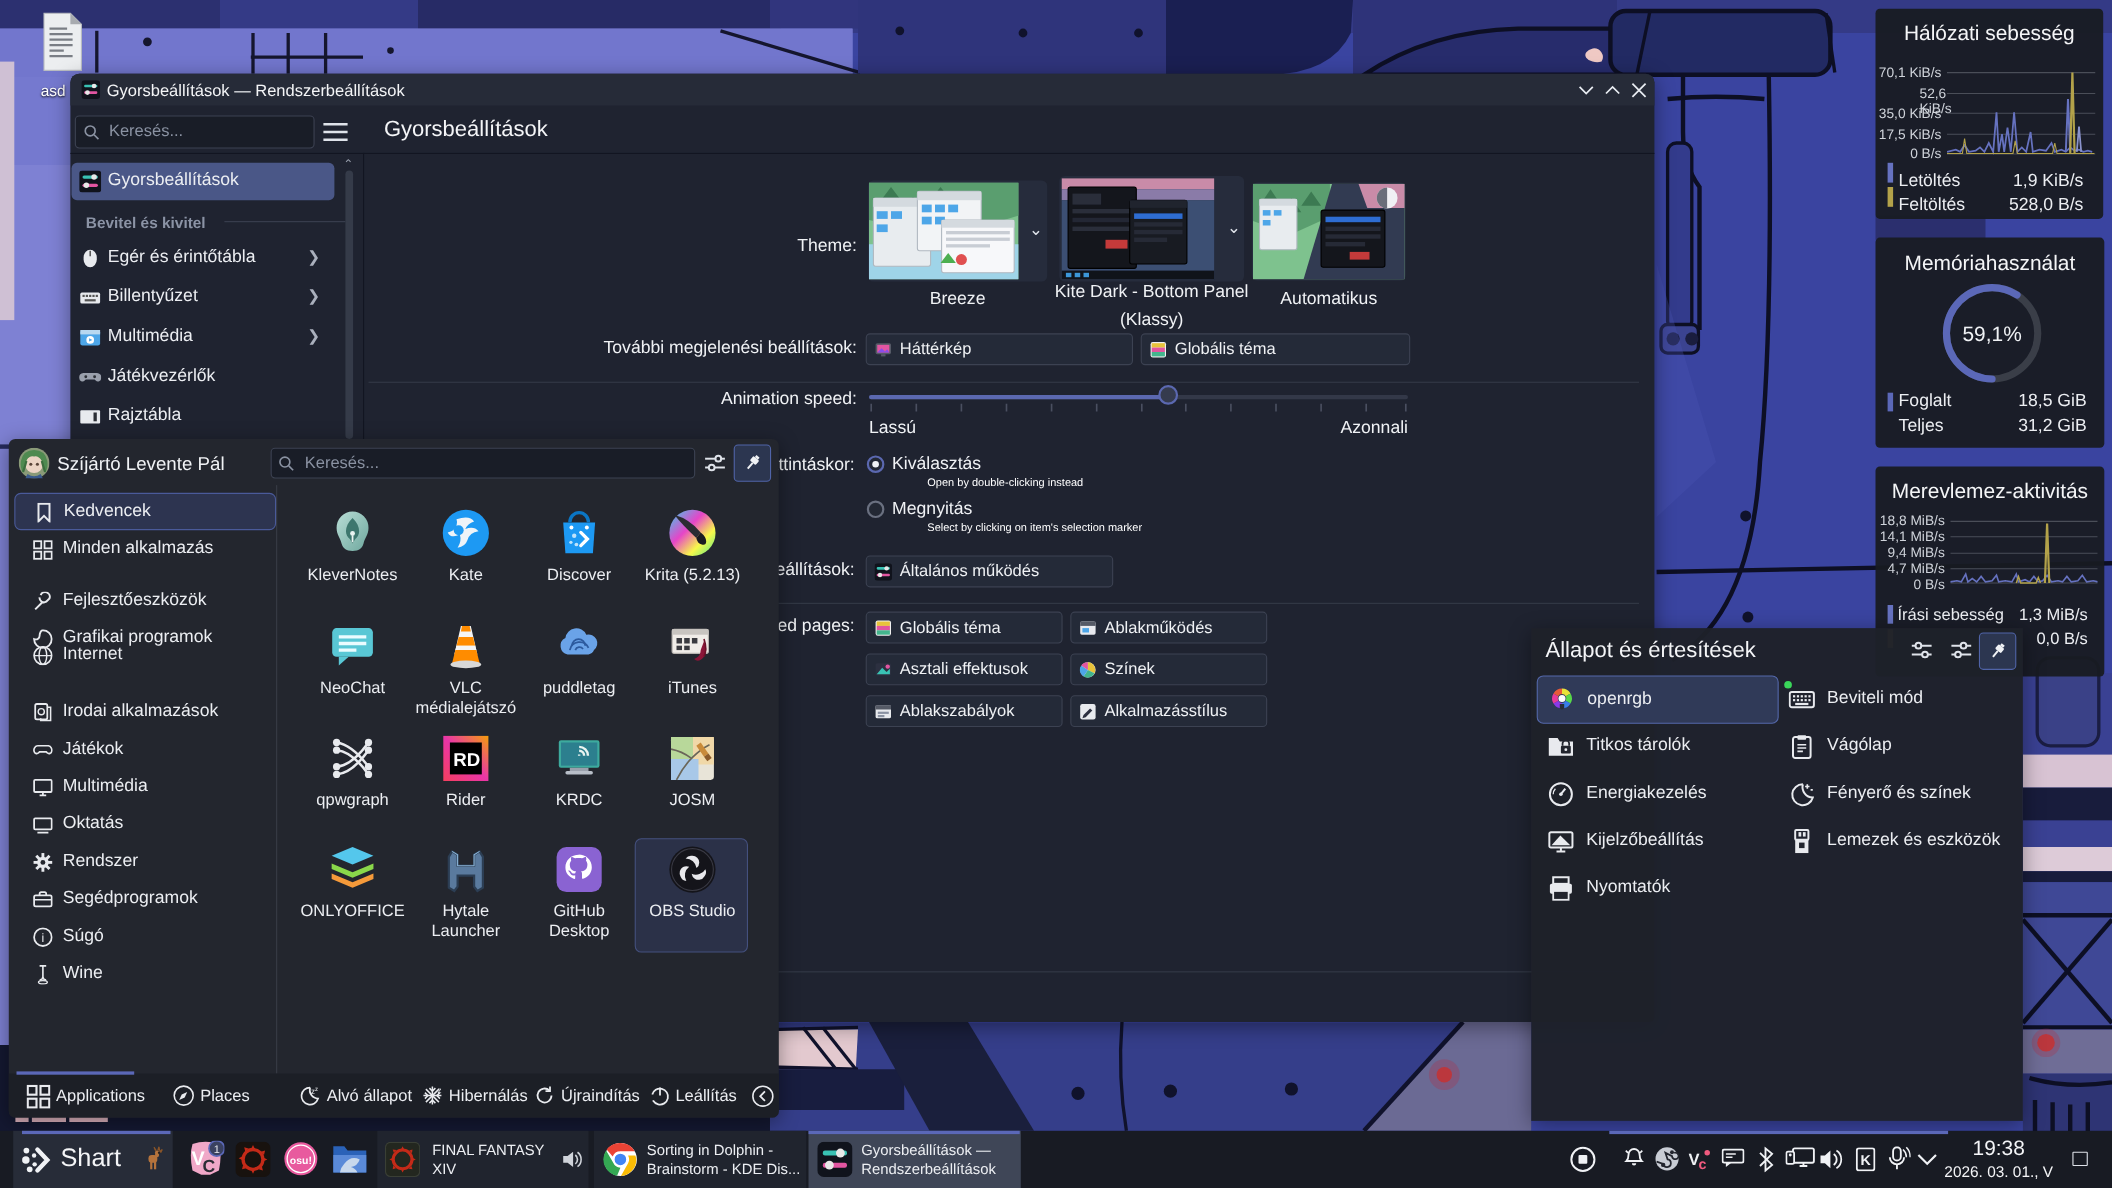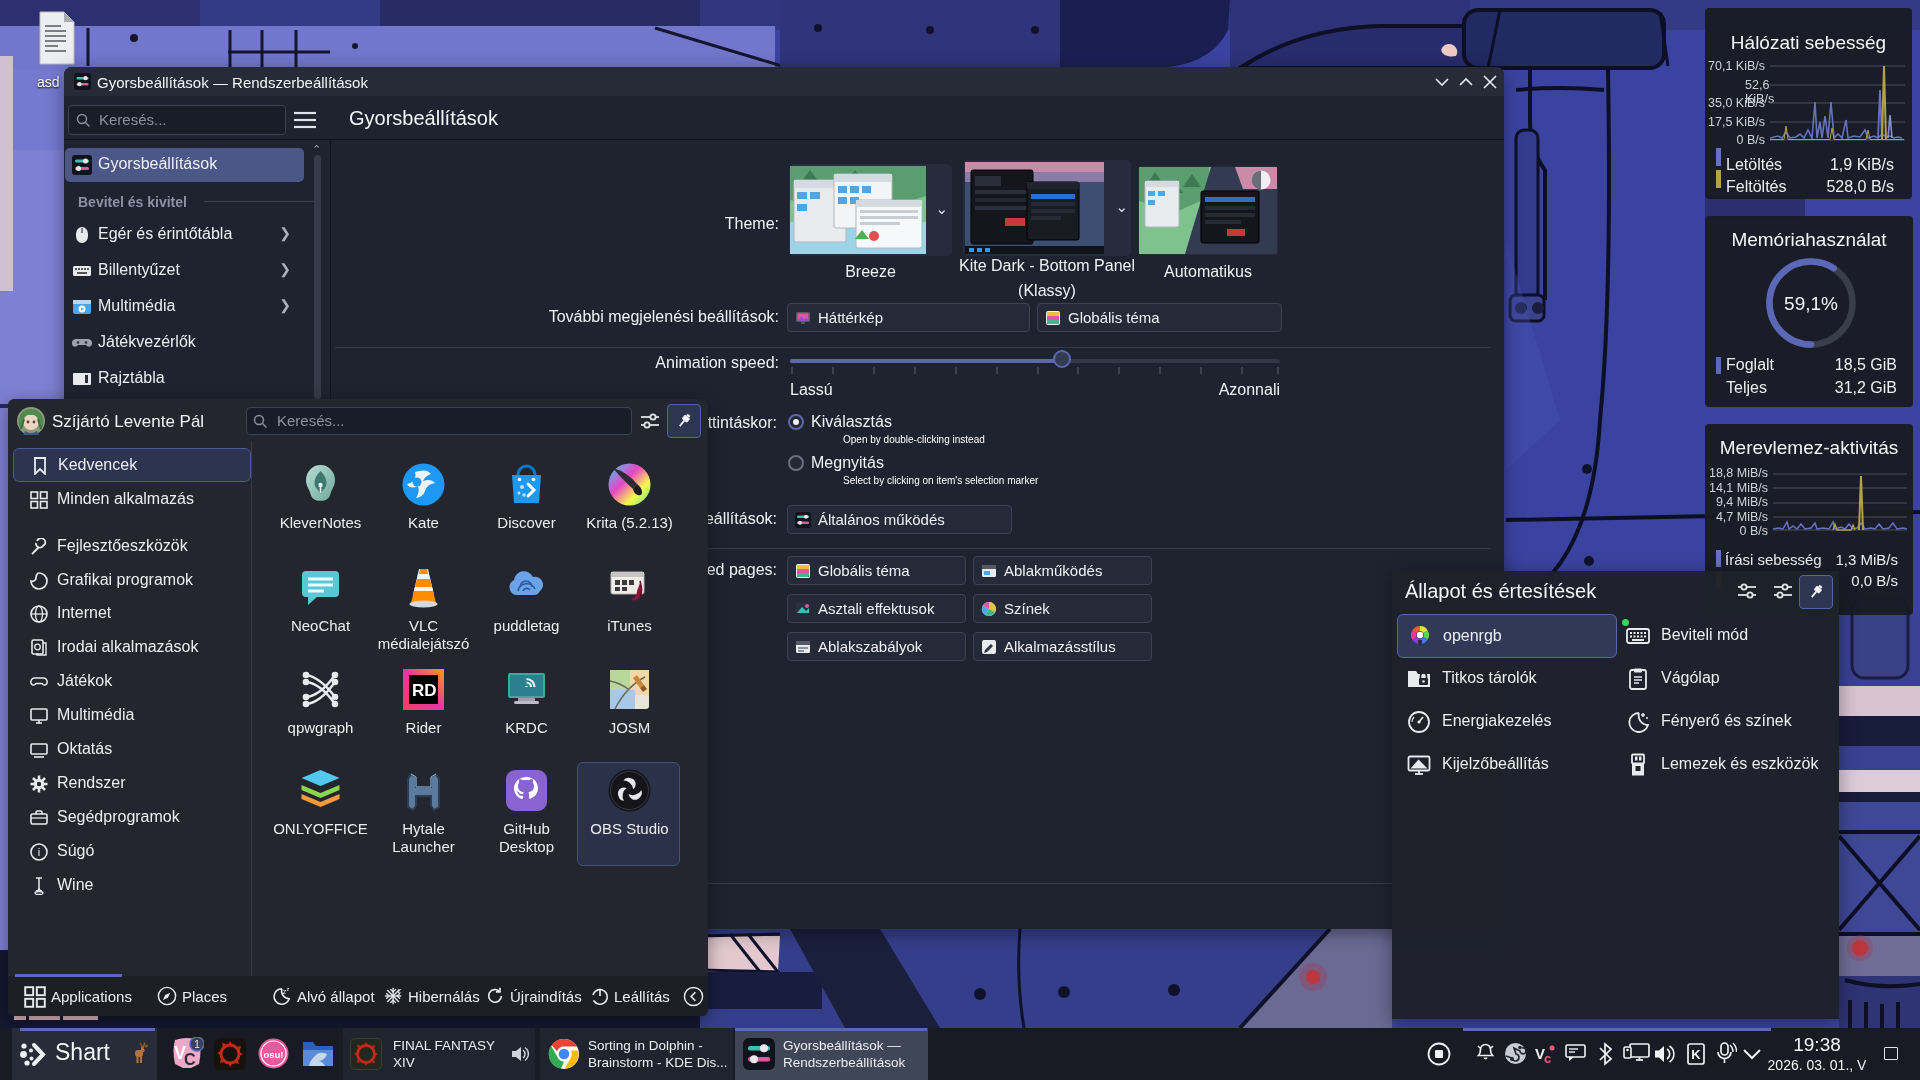--- a/index.html
+++ b/index.html
@@ -482,21 +482,21 @@
     <svg class="bic" viewBox="0 0 16 16">
           <rect x="1" y="1" width="14" height="14" rx="2" fill="#e8eaee"></rect>
           <path d="M4,11 l6,-6 l2,2 l-6,6 l-3,1 Z" fill="#2c3040"></path>
         </svg>
   </div>
 
   <div id="set-footer-sep"></div>
 </div>
 
 <div class="abs widget" id="w-net" style="left:1705px; top:8px; width:207px; height:191px;">
-  <h3 style="margin-top:24px;">Hálózati sebesség</h3>
+  <h3 style="margin-top:12px;">Hálózati sebesség</h3>
   <div class="axlbl" style="left:0px; top:51px;">70,1 KiB/s</div>
   <div class="axlbl" style="left:0px; top:70px;padding-left:40px;">52,6 KiB/s</div>
   <div class="axlbl" style="left:0px; top:88px;">35,0 KiB/s</div>
   <div class="axlbl" style="left:0px; top:107px;">17,5 KiB/s</div>
   <div class="axlbl" style="left:0px; top:125px;">0 B/s</div>
   <svg style="position:absolute; left:65px; top:50px;" width="135" height="84" viewBox="0 0 135 84">
     <g stroke="#4a4e58" stroke-width="1">
           <line x1="0" y1="8" x2="135" y2="8"></line>
           <line x1="0" y1="27" x2="135" y2="27"></line>
           <line x1="0" y1="45" x2="135" y2="45"></line>
@@ -671,20 +671,32 @@
   <div class="stat-item" style="left:224px; top:172px; width:220px;">
     <svg class="ic" viewBox="0 0 24 24">
           <rect x="6" y="1.5" width="12" height="9" rx="1" fill="none" stroke="#e8eaee" stroke-width="1.8"></rect>
           <rect x="6" y="10.5" width="12" height="12" fill="#e8eaee"></rect>
           <rect x="9" y="3.5" width="2.5" height="4" fill="#e8eaee"></rect>
           <rect x="13" y="3.5" width="2.5" height="4" fill="#e8eaee"></rect>
           <rect x="9.5" y="13" width="5" height="5" fill="#22252e"></rect>
         </svg>
     <div class="tx">Lemezek és eszközök</div>
   </div>
+  <div class="stat-item" style="left:5px; top:215px; width:220px;">
+    <svg class="ic" viewBox="0 0 24 24">
+          <rect x="5" y="1.5" width="14" height="6" fill="none" stroke="#e8eaee" stroke-width="1.8"></rect>
+          <rect x="2" y="7.5" width="20" height="9" rx="1.5" fill="#e8eaee"></rect>
+          <rect x="5" y="14" width="14" height="8" fill="#22252e" stroke="#e8eaee" stroke-width="1.6"></rect>
+          <g stroke="#22252e" stroke-width="1.3">
+            <line x1="7" y1="17" x2="17" y2="17"></line>
+            <line x1="7" y1="19.5" x2="17" y2="19.5"></line>
+          </g>
+        </svg>
+    <div class="tx">Nyomtatók</div>
+  </div>
 </div>
 
 <div class="abs" id="kick">
 
   <svg style="position:absolute; left:9px; top:8px;" width="28" height="28" viewBox="0 0 28 28">
     <circle cx="14" cy="14" r="14" fill="#8a9a78"></circle>
     <circle cx="14" cy="15" r="8" fill="#ecd4c4"></circle>
     <path d="M2,12 Q4,2 14,2 Q24,2 26,12 Q27,18 24,23 L21,12 Q18,7 14,8 Q9,7 7,12 L4,23 Q1,18 2,12" fill="#4f8a50"></path>
     <path d="M4,22 q2,-6 3,-10 M24,22 q-2,-6 -3,-10" stroke="#3c6e3e" stroke-width="2" fill="none"></path>
     <circle cx="11" cy="15" r="1.4" fill="#5a4438"></circle>
@@ -738,21 +750,21 @@
           <path d="M2,16 L9,9 M7,3 a4,4 0 0 1 8,3 l-3,3 a4,4 0 0 1 -6,-4" fill="none" stroke="#e8eaee" stroke-width="1.8"></path>
         </svg>
     <div class="tx">Fejlesztőeszközök</div>
   </div>
   <div class="kick-side-item" style="top:165px;">
     <svg class="ic" viewBox="0 0 18 18">
           <path d="M9,1 a8,8 0 1 1 -8,8 c3,1 5,-1 5,-3 c0,-2 1,-5 3,-5" fill="none" stroke="#e8eaee" stroke-width="1.7"></path>
         </svg>
     <div class="tx">Grafikai programok</div>
   </div>
-  <div class="kick-side-item" style="top:198px;">
+  <div class="kick-side-item" style="top:180px;">
     <svg class="ic" viewBox="0 0 18 18">
           <circle cx="9" cy="9" r="8" fill="none" stroke="#e8eaee" stroke-width="1.6"></circle>
           <ellipse cx="9" cy="9" rx="3.5" ry="8" fill="none" stroke="#e8eaee" stroke-width="1.3"></ellipse>
           <line x1="1" y1="9" x2="17" y2="9" stroke="#e8eaee" stroke-width="1.3"></line>
         </svg>
     <div class="tx">Internet</div>
   </div>
   <div class="kick-side-item" style="top:232px;">
     <svg class="ic" viewBox="0 0 18 18">
           <rect x="2" y="1" width="11" height="14" rx="1.5" fill="none" stroke="#e8eaee" stroke-width="1.6"></rect>

